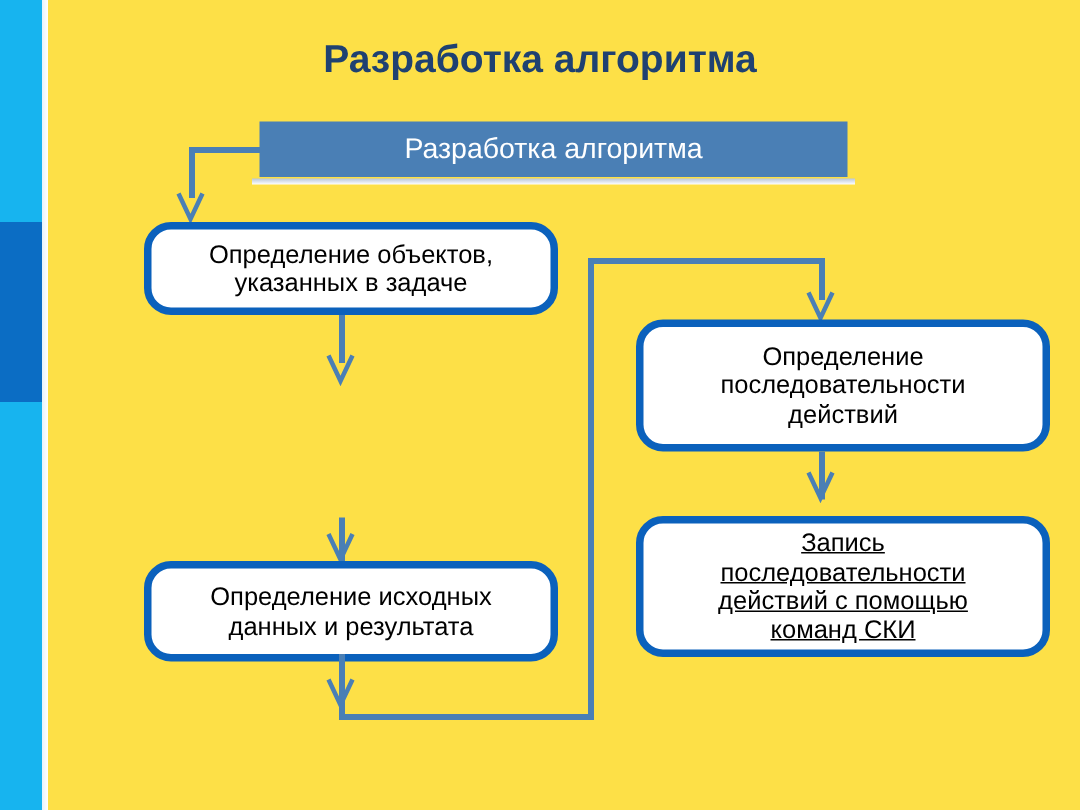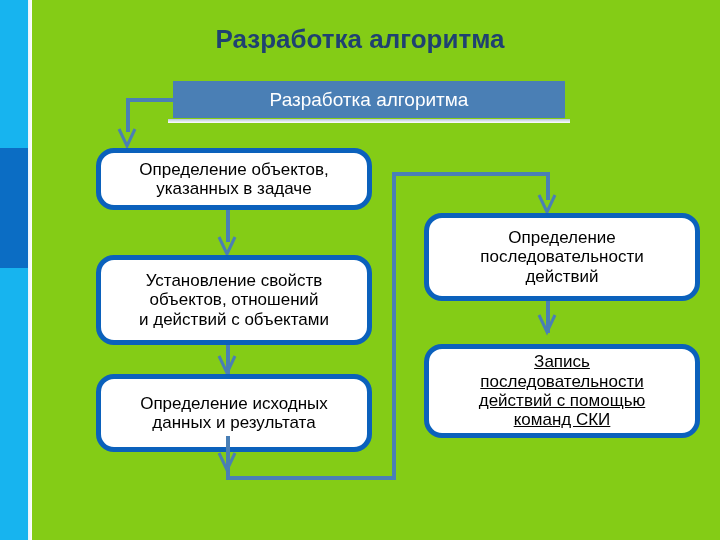--- a/index.html
+++ b/index.html
@@ -7,21 +7,21 @@
     padding: 0;
     background: #ffffff;
   }
   body {
     font-family: "Liberation Sans", sans-serif;
   }
   #slide {
     position: relative;
     width: 720px;
     height: 540px;
-    background: #84cc16;
+    background: #fde047;
     overflow: hidden;
   }
 
   
   .sidebar {
     position: absolute;
     left: 0;
     top: 0;
     width: 28px;
     height: 540px;
@@ -96,21 +96,21 @@
     display: flex;
     align-items: center;
     justify-content: center;
     text-align: center;
     padding: 2px 6px;
   }
   .pbox span { display: block; width: 100%; white-space: pre-line; }
 
   #box-objects   { left: 96px;  top: 148px; width: 276px; height: 62px; }
   #box-props     { left: 96px;  top: 255px; width: 276px; height: 90px; }
-  #box-inputdata { left: 96px;  top: 374px; width: 276px; height: 78px; }
+  #box-inputdata { left: 96px;  top: 374px; width: 276px; height: 67px; }
   #box-sequence  { left: 424px; top: 213px; width: 276px; height: 88px; }
   #box-record    { left: 424px; top: 344px; width: 276px; height: 94px; text-decoration: underline; }
 
   
   .conn {
     position: absolute;
     background: #4a7fb5;
   }
   .vline { width: 4px; }
   .hline { height: 4px; }
@@ -158,25 +158,20 @@
   <div class="pbox" id="box-objects">
     <span>Определение объектов,
 указанных в задаче</span>
   </div>
 
   <div class="conn vline" style="left:226px; top:210px; height:32px;"></div>
   <svg class="arrow" style="left:218px; top:236px;" width="18" height="20" viewBox="0 0 18 20">
     <path d="M1 1 L9 18 L17 1" fill="none" stroke="#4a7fb5" stroke-width="3"></path>
   </svg>
 
-  <div class="pbox" id="box-props">
-    <span>Установление свойств
-объектов, отношений
-и действий с объектами</span>
-  </div>
 
   <div class="conn vline" style="left:226px; top:345px; height:30px;"></div>
   <svg class="arrow" style="left:218px; top:355px;" width="18" height="20" viewBox="0 0 18 20">
     <path d="M1 1 L9 18 L17 1" fill="none" stroke="#4a7fb5" stroke-width="3"></path>
   </svg>
 
   <div class="pbox" id="box-inputdata">
     <span>Определение исходных
 данных и результата</span>
   </div>

